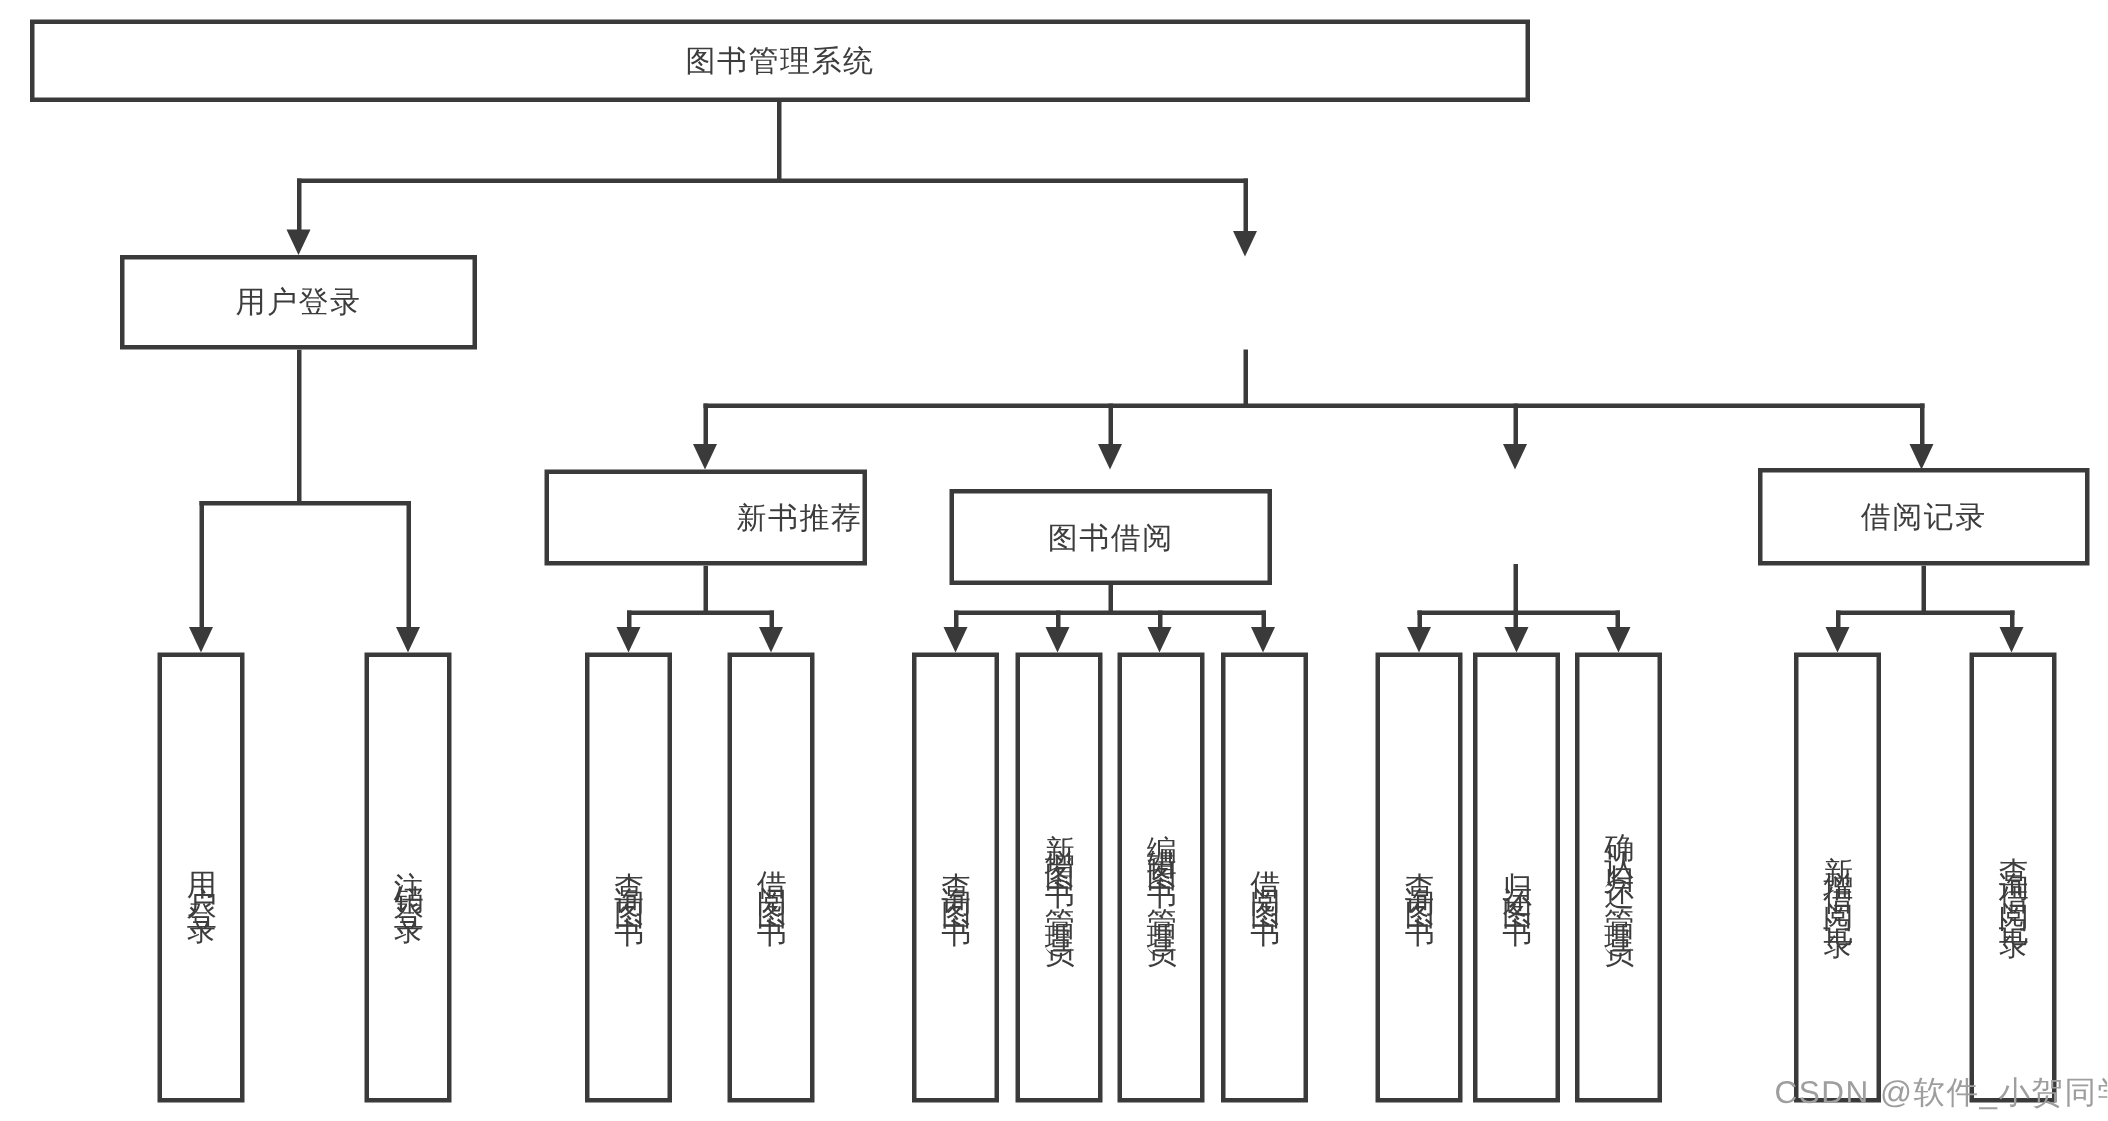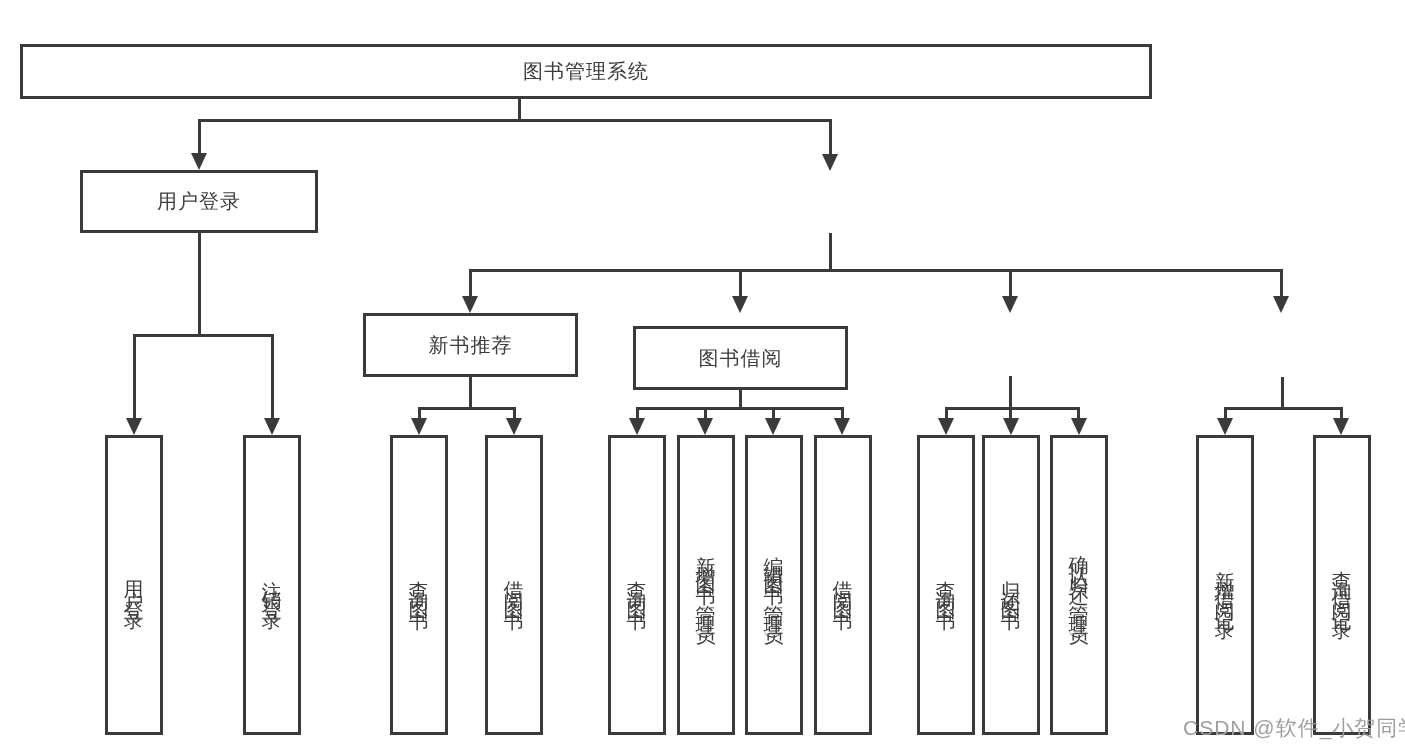--- a/index.html
+++ b/index.html
@@ -76,21 +76,21 @@
     letter-spacing: 1px;
     white-space: nowrap;
     z-index: 5;
   }
 </style>
 </head>
 <body>
 
 <div id="stage">
 
-  <div class="box" style="left:20px; top:13px; width:1132px; height:55px;margin-top:31px;">
+  <div class="box" style="left:20px; top:13px; width:1000px; height:55px;">
     <span>图书管理系统</span>
   </div>
 
   <div class="vl" style="left:518px; top:68px; height:53px;"></div>
   <div class="hl" style="left:198px; top:119px; width:634px;"></div>
   <div class="vl" style="left:198px; top:119px; height:36px;"></div>
   <div class="vl" style="left:829px; top:119px; height:37px;"></div>
   <div class="arrow" style="left:191px; top:153px;"></div>
   <div class="arrow" style="left:822px; top:154px;"></div>
 
@@ -109,25 +109,28 @@
   <div class="hl" style="left:469px; top:269px; width:814px;"></div>
   <div class="vl" style="left:469px; top:269px; height:28px;"></div>
   <div class="vl" style="left:739px; top:269px; height:28px;"></div>
   <div class="vl" style="left:1009px; top:269px; height:28px;"></div>
   <div class="vl" style="left:1280px; top:269px; height:28px;"></div>
   <div class="arrow" style="left:462px; top:296px;"></div>
   <div class="arrow" style="left:732px; top:296px;"></div>
   <div class="arrow" style="left:1002px; top:296px;"></div>
   <div class="arrow" style="left:1273px; top:296px;"></div>
 
-  <div class="box" style="left:363px; top:313px; width:215px; height:64px;">
+  <div class="box" style="left:363px; top:313px; width:215px; height:64px;justify-content:flex-end;">
     <span>新书推荐</span>
   </div>
   <div class="box" style="left:633px; top:326px; width:215px; height:64px;">
     <span>图书借阅</span>
+  </div>
+  <div class="box" style="left:1172px; top:312px; width:221px; height:65px;">
+    <span>借阅记录</span>
   </div>
 
   <div class="vl" style="left:469px; top:377px; height:32px;"></div>
   <div class="hl" style="left:418px; top:407px; width:98px;"></div>
   <div class="vl" style="left:418px; top:407px; height:12px;"></div>
   <div class="vl" style="left:513px; top:407px; height:12px;"></div>
   <div class="arrow" style="left:411px; top:418px;"></div>
   <div class="arrow" style="left:506px; top:418px;"></div>
 
   <div class="vl" style="left:739px; top:377px; height:32px;"></div>

